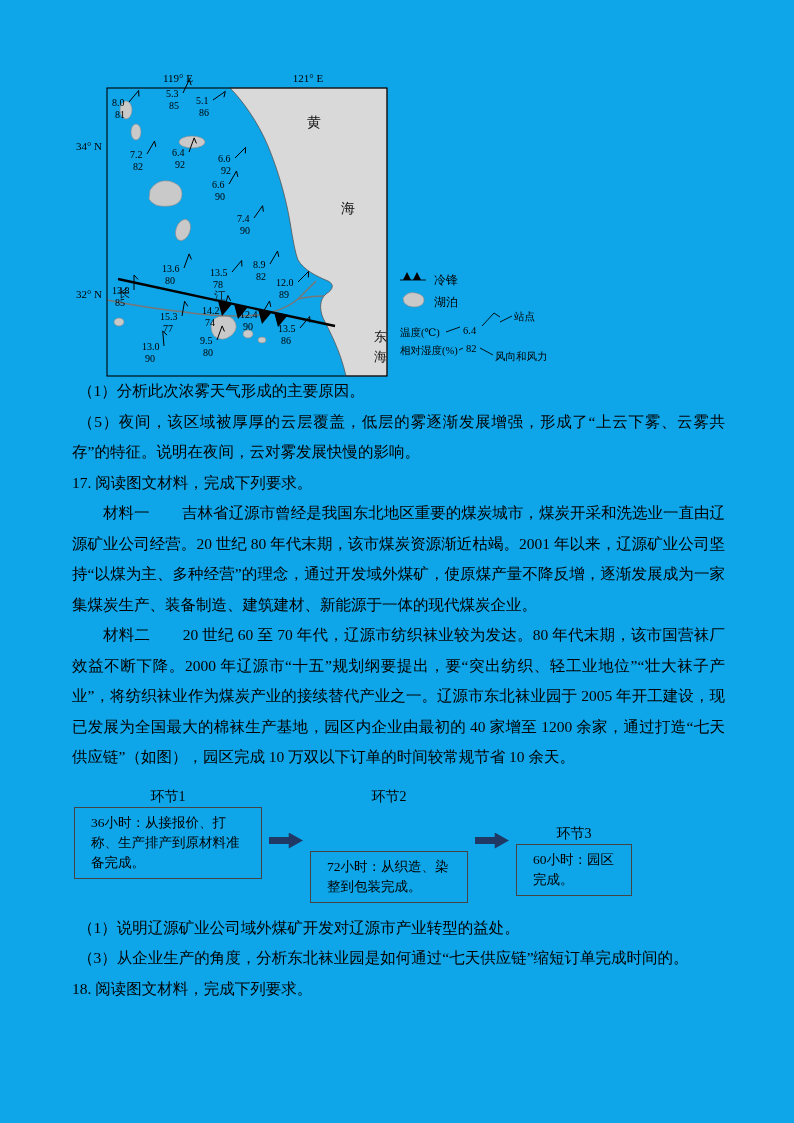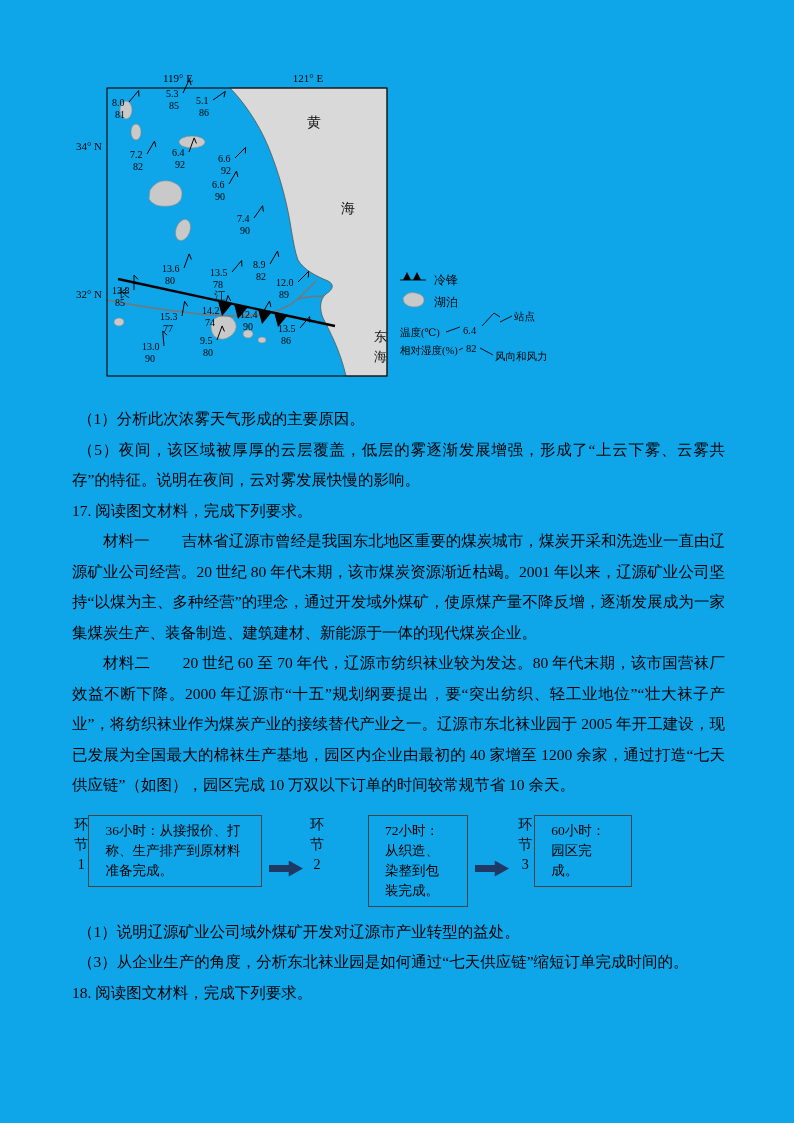--- a/index.html
+++ b/index.html
@@ -20,33 +20,33 @@
   .axis-label { font-size:11px; font-family:"Liberation Serif","DejaVu Serif",serif; fill:#000; }
   .st-num { font-size:10px; font-family:"Liberation Serif","DejaVu Serif",serif; fill:#000; }
   .barb { stroke:#000; stroke-width:1; }
   #labels-layer text { font-family:"Liberation Serif","DejaVu Serif",serif; fill:#111; }
   .lg-line { stroke:#000; stroke-width:0.9; }
   .lg-text { font-size:12px; }
   .lg-text-sm { font-size:10.5px; }
   .lg-num { font-size:10.5px; }
 
   .content {
-    position:absolute; top:404px; left:72px; width:653px;
+    position:absolute; top:376px; left:72px; width:653px;
     font-size:15.5px; line-height:30.5px; text-align:justify;
   }
   .content p { margin:0; }
   .q { text-indent:6px; }
   .mat { text-indent:2em; }
   .mat-body { margin-left:2.1em; }
 
   .flow { display:flex; align-items:flex-start; margin:14px 0 10px 2px; text-align:left; }
-  .flow-step { display:flex; }
+  .flow-step { display:flex; flex-direction:column; }
   .step-label { text-align:center; font-size:14px; line-height:20px; text-indent:0; }
   .step-box { border:1px solid #444; padding:5px 16px; font-size:13.5px; line-height:20px; text-indent:0; }
-  .w1 { width:188px; } .w2 { width:158px;gap:44px; } .w3 { width:116px; }
+  .w1 { width:188px; } .w2 { width:158px;gap:44px; } .w3 { width:116px;margin-top:37px; }
   .flow-arrow {
     width:34px; height:16px; background:#1f3864; margin:46px 7px 0 7px; flex:0 0 auto;
     clip-path:polygon(0 28%,58% 28%,58% 0,100% 50%,58% 100%,58% 72%,0 72%);
   }
 </style>
 </head>
 <body>
 
 <div class="page">
 

